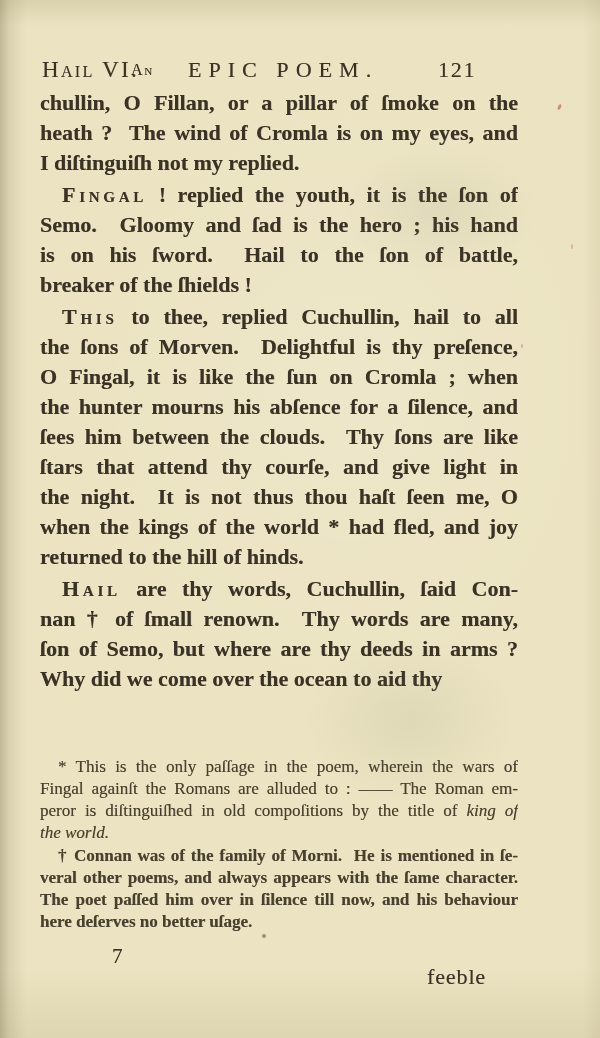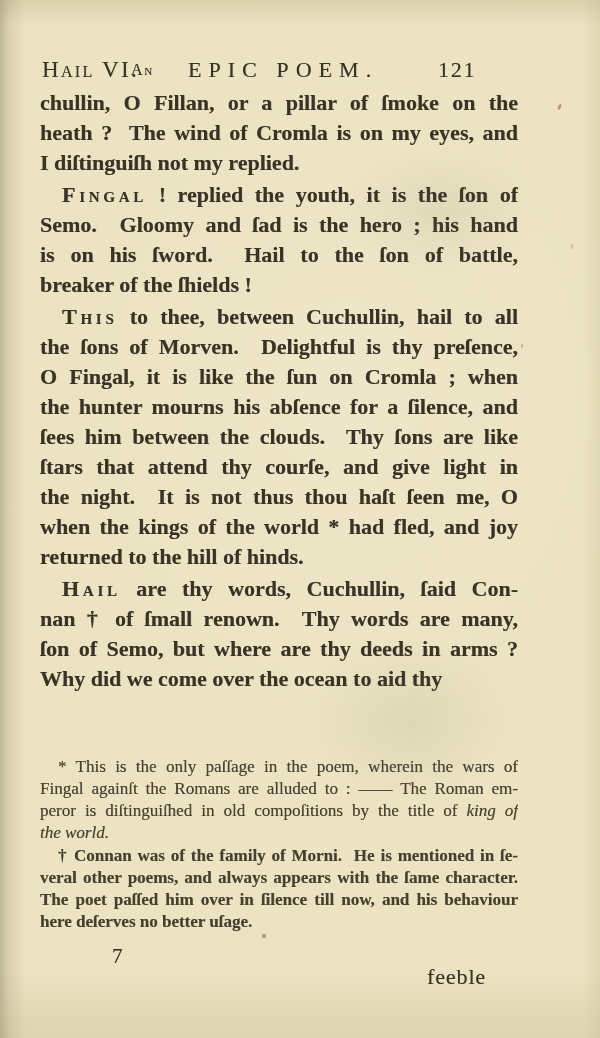--- a/index.html
+++ b/index.html
@@ -75,21 +75,21 @@
         <div class="line jl"><span>heath&nbsp;?&nbsp; The wind of Cromla is on my eyes, and</span></div>
         <div class="line"><span>I diſtinguiſh not my replied.</span></div>
       </div>
       <div class="para indent">
         <div class="line jl"><span class="seg-sc">Fingal</span><span>&nbsp;! replied the youth, it is the ſon of</span></div>
         <div class="line jl"><span>Semo.&nbsp; Gloomy and ſad is the hero&nbsp;; his hand</span></div>
         <div class="line jl"><span>is on his ſword.&nbsp; Hail to the ſon of battle,</span></div>
         <div class="line"><span>breaker of the ſhields&nbsp;!</span></div>
       </div>
       <div class="para indent">
-        <div class="line jl"><span class="seg-sc">This</span><span> to thee, between Cuchullin, hail to all</span></div>
+        <div class="line jl"><span class="seg-sc">This</span><span> to thee, replied Cuchullin, hail to all</span></div>
         <div class="line jl"><span>the ſons of Morven.&nbsp; Delightful is thy preſence,</span></div>
         <div class="line jl"><span>O Fingal, it is like the ſun on Cromla&nbsp;; when</span></div>
         <div class="line jl"><span>the hunter mourns his abſence for a ſilence, and</span></div>
         <div class="line jl"><span>ſees him between the clouds.&nbsp; Thy ſons are like</span></div>
         <div class="line jl"><span>ſtars that attend thy courſe, and give light in</span></div>
         <div class="line jl"><span>the night.&nbsp; It is not thus thou haſt ſeen me, O</span></div>
         <div class="line jl"><span>when the kings of the world&nbsp;* had fled, and joy</span></div>
         <div class="line"><span>returned to the hill of hinds.</span></div>
       </div>
       <div class="para indent">

